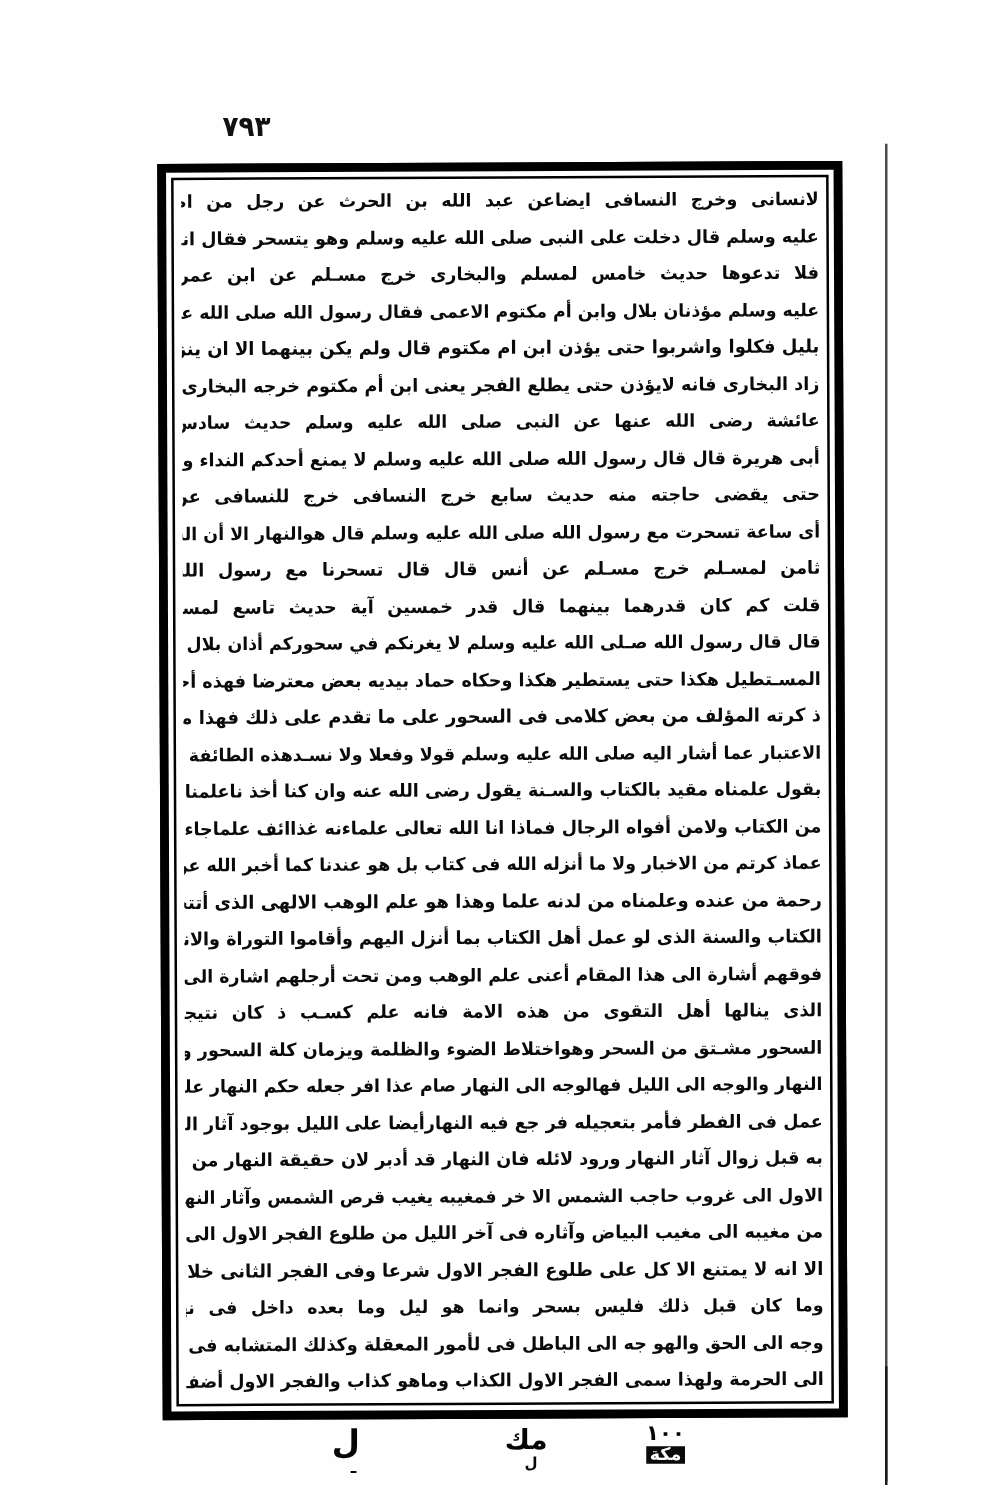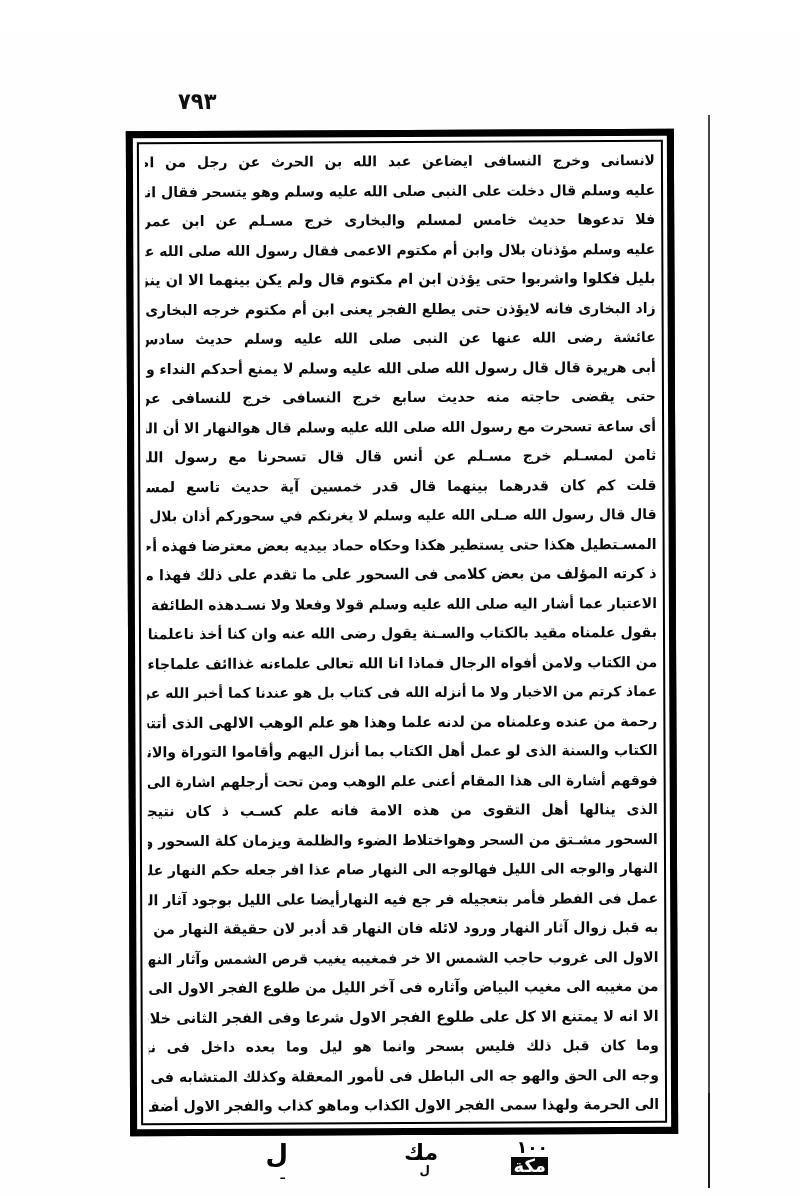--- a/index.html
+++ b/index.html
@@ -156,30 +156,31 @@
   .fmark-signature .under {
     display: block;
     font-size: 12px;
     margin-top: 0px;
     margin-right: 8px;
   }
   .fmark-stamp {
     right: 128px;
     top: -2px;
     font-size: 17px;
+    text-align: center;
   }
   .fmark-stamp .numerals {
     display: block;
     font-size: 17px;
     letter-spacing: 1px;
   }
   .fmark-stamp .stampbox {
     display: block;
     margin-top: 1px;
-    font-size: 18px;
+    font-size: 14px;
     background: #0a0a0a;
     color: #ffffff;
     padding: 0 2px;
     letter-spacing: 0px;
   }
 </style>
 </head>
 <body>
 
 <div class="page">

